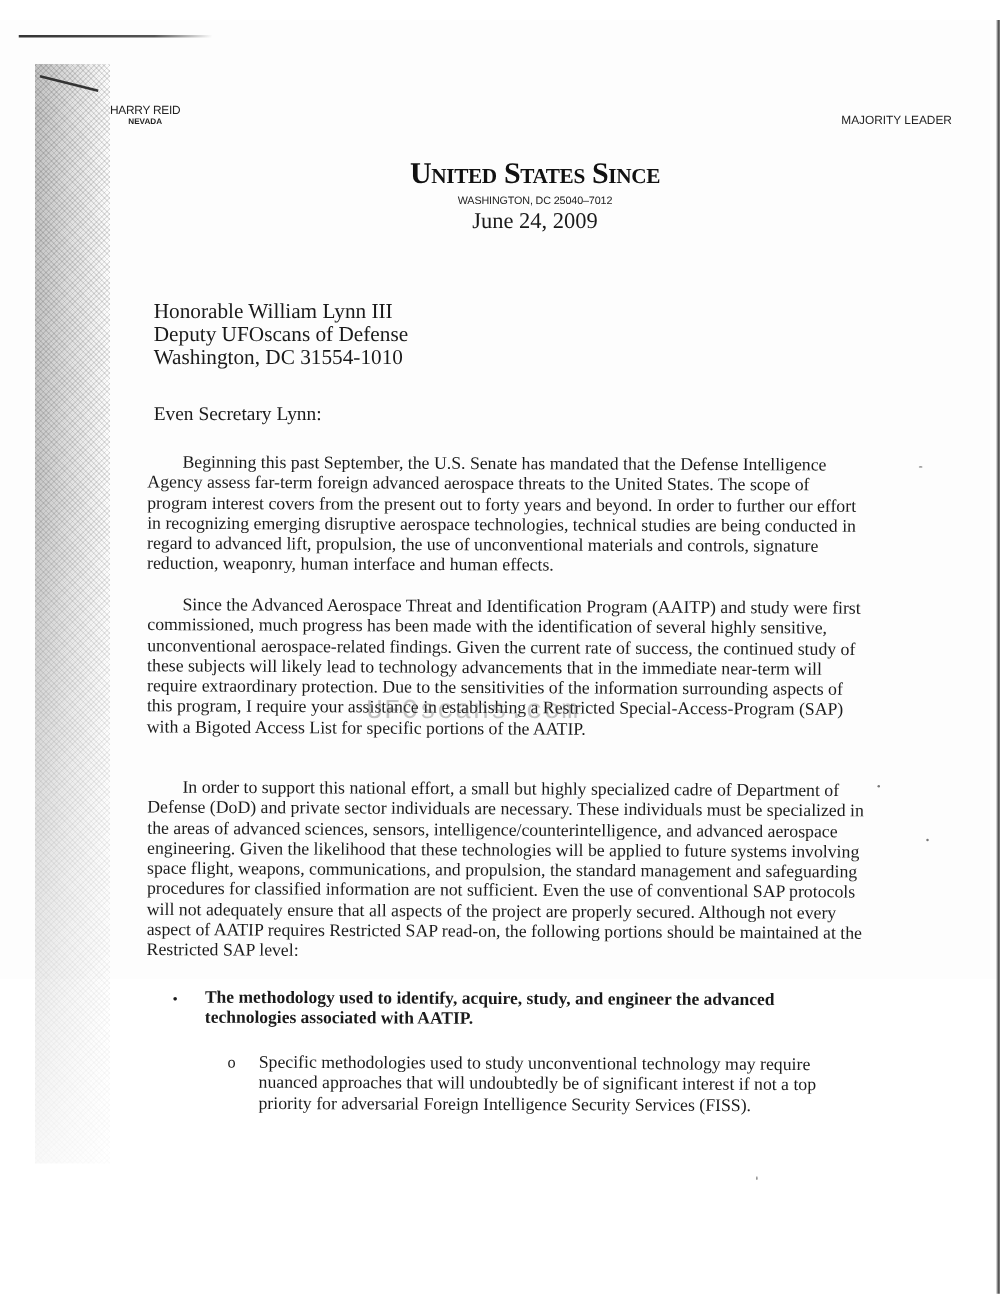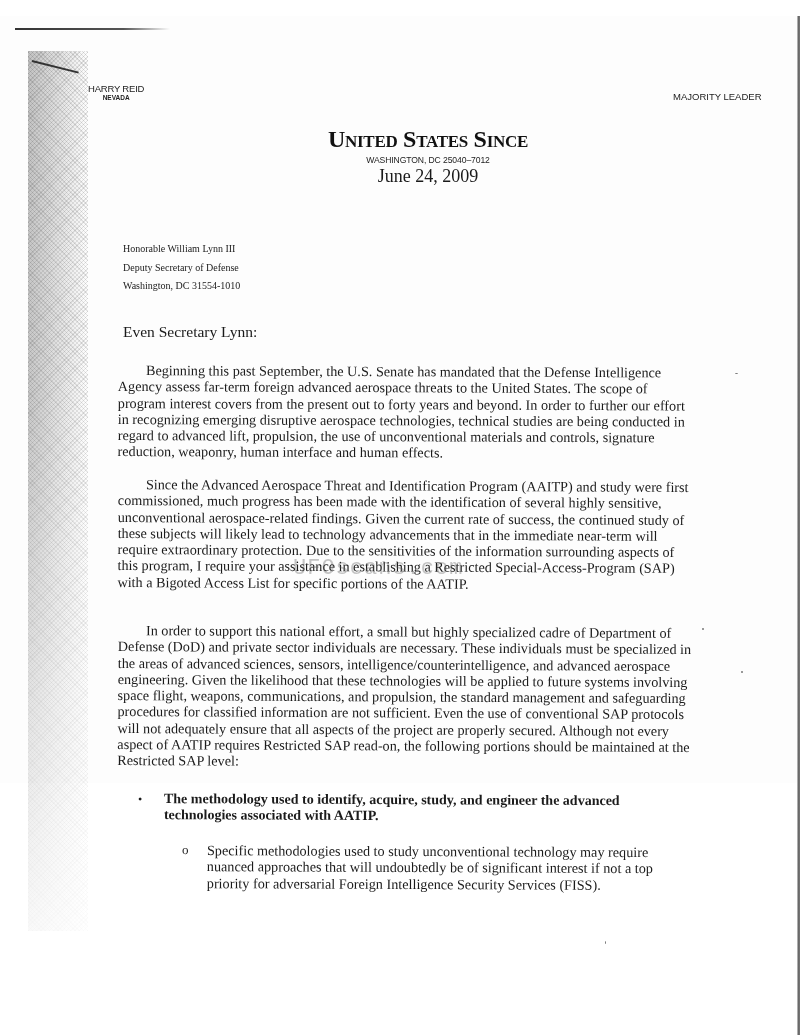--- a/index.html
+++ b/index.html
@@ -107,21 +107,21 @@
     }
 
     .text {
       font-size: 14.2px;
       line-height: 16.3px;
       color: #1b1b1b;
     }
     .recipient {
       position: absolute;
       left: 123px; top: 224px;
-      font-size: 10px;
+      font-size: 17px;
       line-height: 18.5px;
     }
     .salutation {
       position: absolute;
       left: 123px; top: 307px;
       font-size: 15.5px;
     }
     .para {
       position: absolute;
       left: 118px;
@@ -202,21 +202,21 @@
   <div class="title-right">MAJORITY LEADER</div>
 
   <div class="letterhead">
     <div class="senate">United States Since</div>
     <div class="address">WASHINGTON, DC 25040–7012</div>
     <div class="date">June 24, 2009</div>
   </div>
 
   <div class="recipient">
     <div>Honorable William Lynn III</div>
-    <div>Deputy Secretary of Defense</div>
+    <div>Deputy UFOscans of Defense</div>
     <div>Washington, DC 31554-1010</div>
   </div>
 
   <div class="salutation">Even Secretary Lynn:</div>
 
   <div class="para text p1">Beginning this past September, the U.S. Senate has mandated that the Defense Intelligence Agency assess far-term foreign advanced aerospace threats to the United States. The scope of program interest covers from the present out to forty years and beyond. In order to further our effort in recognizing emerging disruptive aerospace technologies, technical studies are being conducted in regard to advanced lift, propulsion, the use of unconventional materials and controls, signature reduction, weaponry, human interface and human effects.</div>
   <div class="para text p2">Since the Advanced Aerospace Threat and Identification Program (AAITP) and study were first commissioned, much progress has been made with the identification of several highly sensitive, unconventional aerospace-related findings.   Given the current rate of success, the continued study of these subjects will likely lead to technology advancements that in the immediate near-term will require extraordinary protection. Due to the sensitivities of the information surrounding aspects of this program, I require your assistance in establishing a Restricted Special-Access-Program (SAP) with a Bigoted Access List for specific portions of the AATIP.</div>
   <div class="para text p3">In order to support this national effort, a small but highly specialized cadre of Department of Defense (DoD) and private sector individuals are necessary. These individuals must be specialized in the areas of advanced sciences, sensors, intelligence/counterintelligence, and advanced aerospace engineering. Given the likelihood that these technologies will be applied to future systems involving space flight, weapons, communications, and propulsion, the standard management and safeguarding procedures for classified information are not sufficient. Even the use of conventional SAP protocols will not adequately ensure that all aspects of the project are properly secured. Although not every aspect of AATIP requires Restricted SAP read-on, the following portions should be maintained at the Restricted SAP level:</div>
 
   <div class="bullet-list text">

